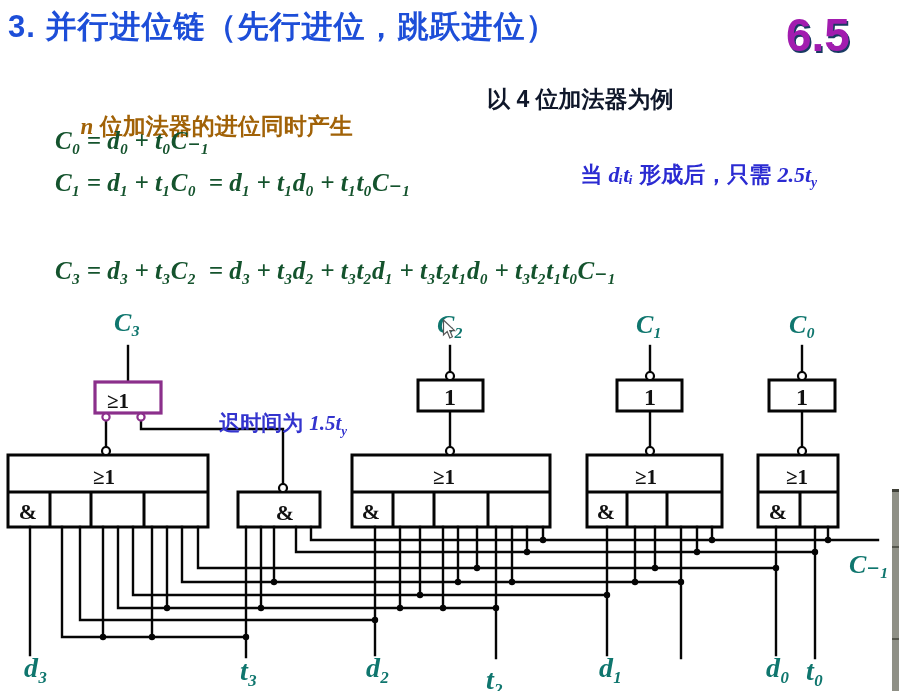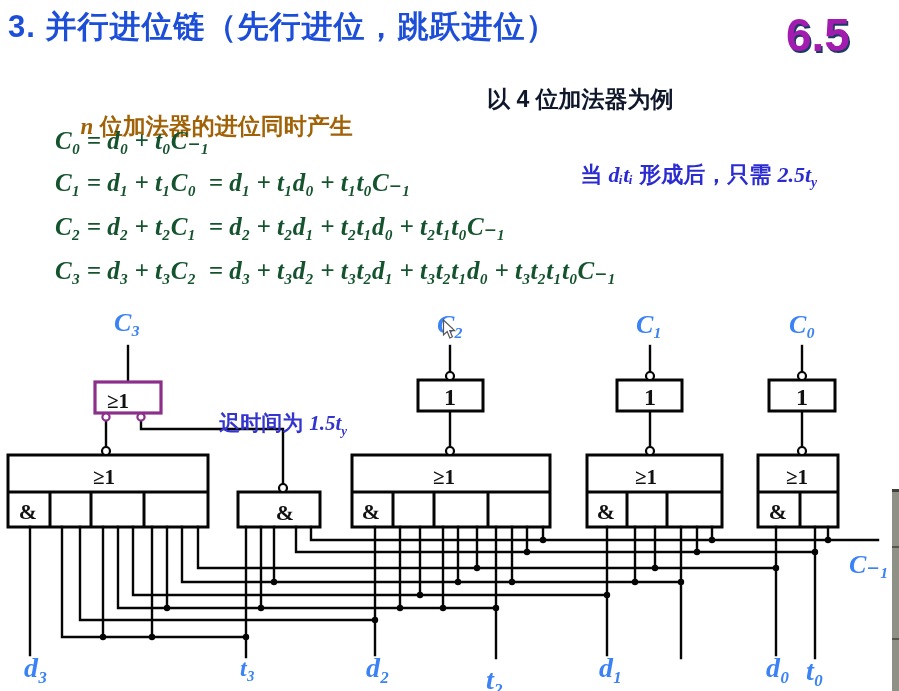--- a/index.html
+++ b/index.html
@@ -9,21 +9,21 @@
   .title{font-size:31px;font-weight:bold;color:#1d4ed8;letter-spacing:1px;white-space:pre;}
   .badge{font-size:46px;font-weight:bold;color:#a21caf;text-shadow:1.5px 1.5px 0 #193a63;font-family:"Liberation Sans",sans-serif;}
   .blue{color:#a16207;}
   .mathfont{font-family:"Liberation Serif","DejaVu Serif",serif;font-style:italic;font-weight:bold;}
   .intro{font-size:23px;font-weight:bold;white-space:pre;}
   .formula{font-family:"Liberation Serif","DejaVu Serif",serif;font-style:italic;font-weight:bold;
            font-size:25px;color:#14532d;white-space:pre;}
   .noteline{font-size:22px;font-weight:bold;color:#2b2bd2;white-space:pre;}
   .delaynote{font-size:21px;line-height:31px;font-weight:bold;color:#3434ce;white-space:pre;}
   .siglabel{font-family:"Liberation Serif","DejaVu Serif",serif;font-style:italic;font-weight:bold;
-            font-size:26px;color:#3b82f6;white-space:pre;}
+            font-size:26px;color:#0f766e;white-space:pre;}
   sub{font-size:0.62em;}
   .graybar{width:7px;height:202px;background:#8f9086;border-top:3px solid #3f4038;}
   .graybar .mark{position:absolute;left:0;width:100%;height:2px;background:#55564c;}
   svg text{font-family:"Liberation Serif","DejaVu Serif",serif;font-weight:bold;fill:#111;}
 </style>
 </head>
 <body>
 
 <div class="stage">
 
@@ -171,39 +171,38 @@
   <div class="abs title" style="left:8px;top:6px;">3. 并行进位链（先行进位，跳跃进位）</div>
   <div class="abs badge" style="left:786px;top:8px;">6.5</div>
 
   <div class="abs intro blue" style="left:55px;top:84px;">
     <span class="mathfont">n</span><span> 位加法器的进位同时产生</span>
   </div>
   <div class="abs intro" style="left:487px;top:84px;color:#0f172a;">以 4 位加法器为例</div>
 
   <div class="abs formula" style="left:55px;top:126px;">C₀ = d₀ + t₀C₋₁</div>
   <div class="abs formula" style="left:55px;top:168px;">C₁ = d₁ + t₁C₀  = d₁ + t₁d₀ + t₁t₀C₋₁</div>
-  <div class="abs formula" style="left:55px;top:212px;">C₂ = d₂ + t₂C₁  = d₂ + t₂d₁ + t₂t₁d₀ + t₂t₁t₀C₋₁</div>
   <div class="abs formula" style="left:55px;top:256px;">C₃ = d₃ + t₃C₂  = d₃ + t₃d₂ + t₃t₂d₁ + t₃t₂t₁d₀ + t₃t₂t₁t₀C₋₁</div>
 
   <div class="abs noteline" style="left:556px;top:134px;">
     <span>当 </span><span class="mathfont">dᵢtᵢ</span><span> 形成后，只需 </span><span class="mathfont"><span>2.5t</span><sub>y</sub></span>
   </div>
 
   <div class="abs delaynote" style="left:196px;top:314px;">
     <br>
     <span>迟时间为 </span><span class="mathfont"><span>1.5t</span><sub>y</sub></span>
   </div>
 
   <div class="abs siglabel" style="left:114px;top:308px;">C₃</div>
   <div class="abs siglabel" style="left:437px;top:310px;">C₂</div>
   <div class="abs siglabel" style="left:636px;top:310px;">C₁</div>
   <div class="abs siglabel" style="left:789px;top:310px;">C₀</div>
 
   <div class="abs siglabel" style="left:24px;top:652px;font-size:28px;">d₃</div>
-  <div class="abs siglabel" style="left:240px;top:655px;font-size:24px;">t₃</div>
+  <div class="abs siglabel" style="left:240px;top:655px;font-size:28px;">t₃</div>
   <div class="abs siglabel" style="left:366px;top:652px;font-size:28px;">d₂</div>
   <div class="abs siglabel" style="left:486px;top:655px;font-size:28px;margin-top:9px;">t₂</div>
   <div class="abs siglabel" style="left:599px;top:652px;font-size:28px;">d₁</div>
   <div class="abs siglabel" style="left:671px;top:655px;font-size:28px;margin-top:48px;">t₁</div>
   <div class="abs siglabel" style="left:766px;top:652px;font-size:28px;">d₀</div>
   <div class="abs siglabel" style="left:806px;top:655px;font-size:28px;">t₀</div>
 
   <div class="abs siglabel" style="left:849px;top:549px;">C₋₁</div>
 
   <div class="abs graybar" style="left:892px;top:489px;">

